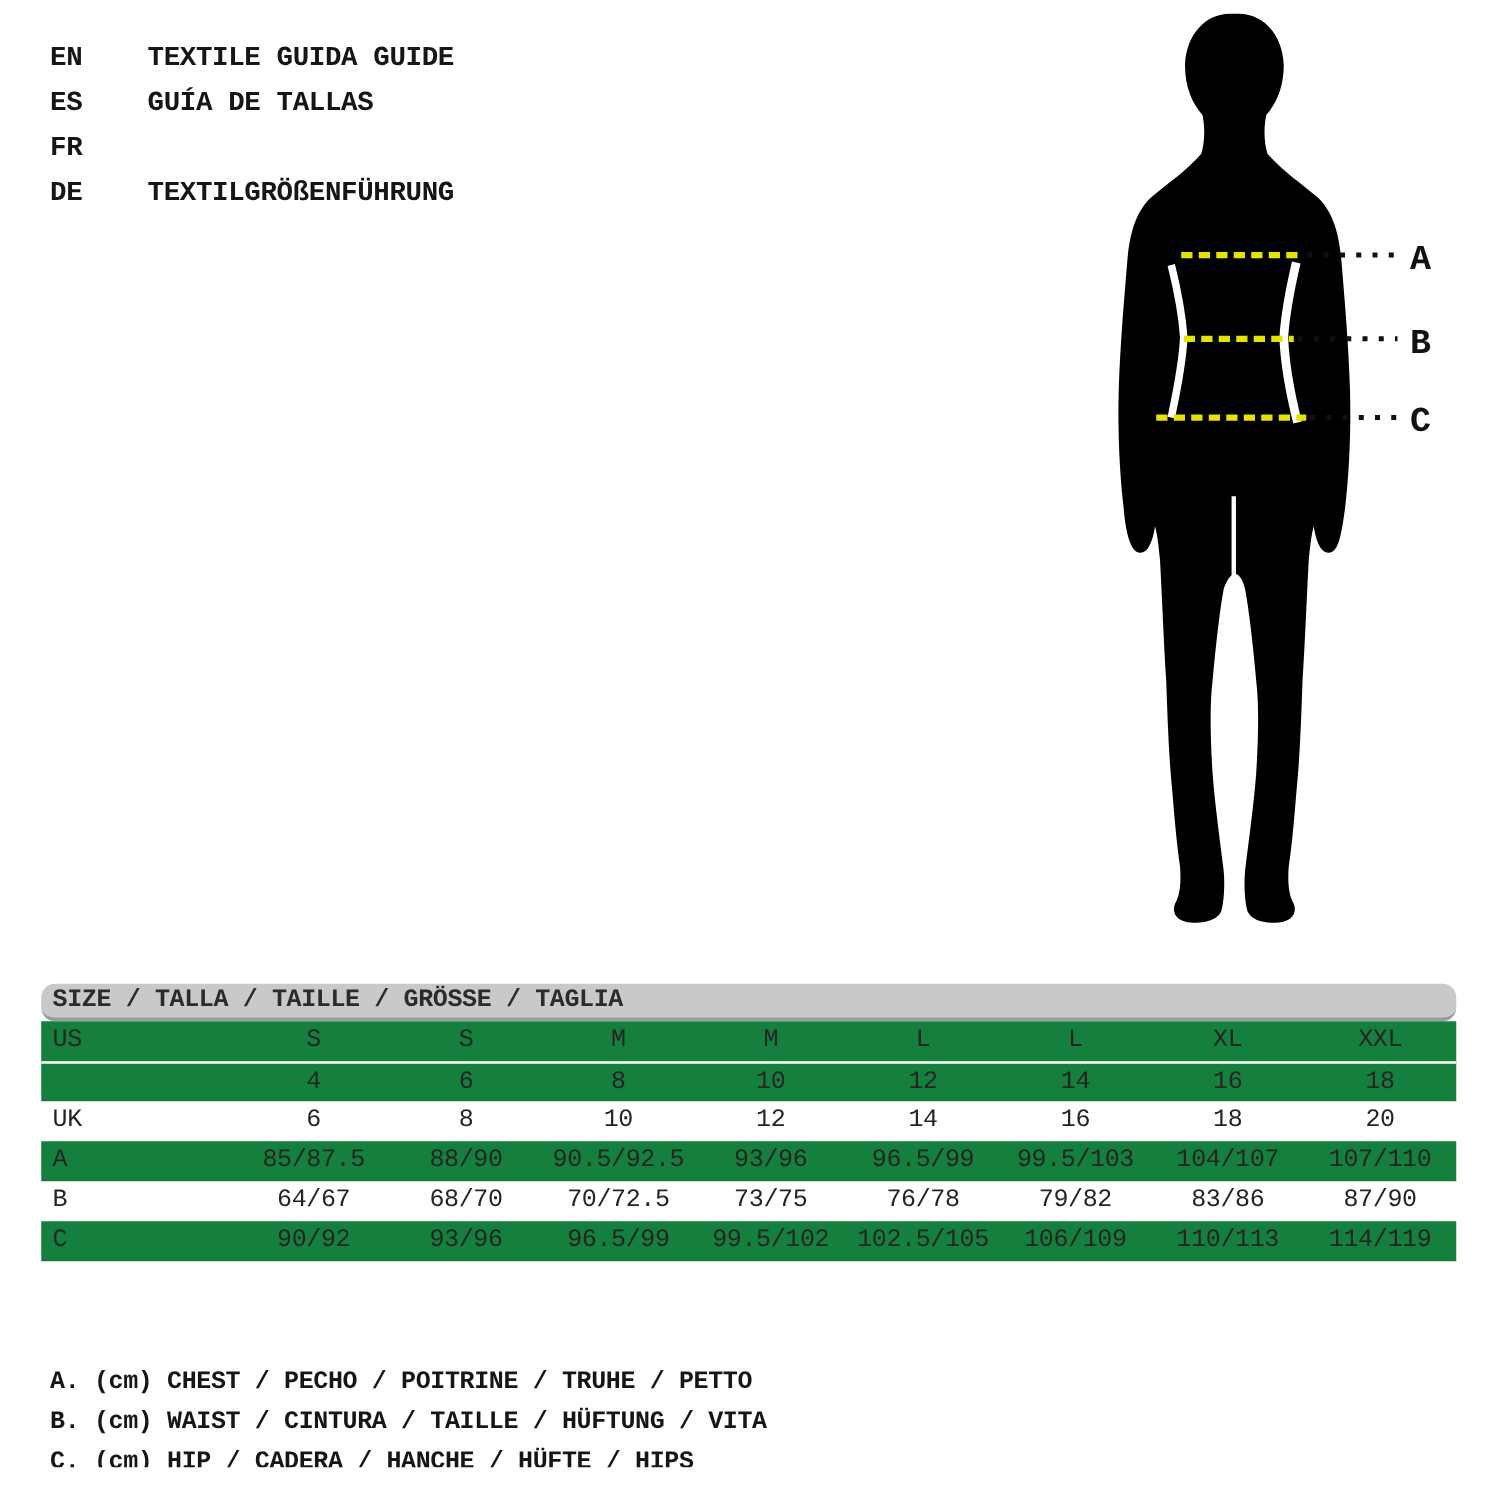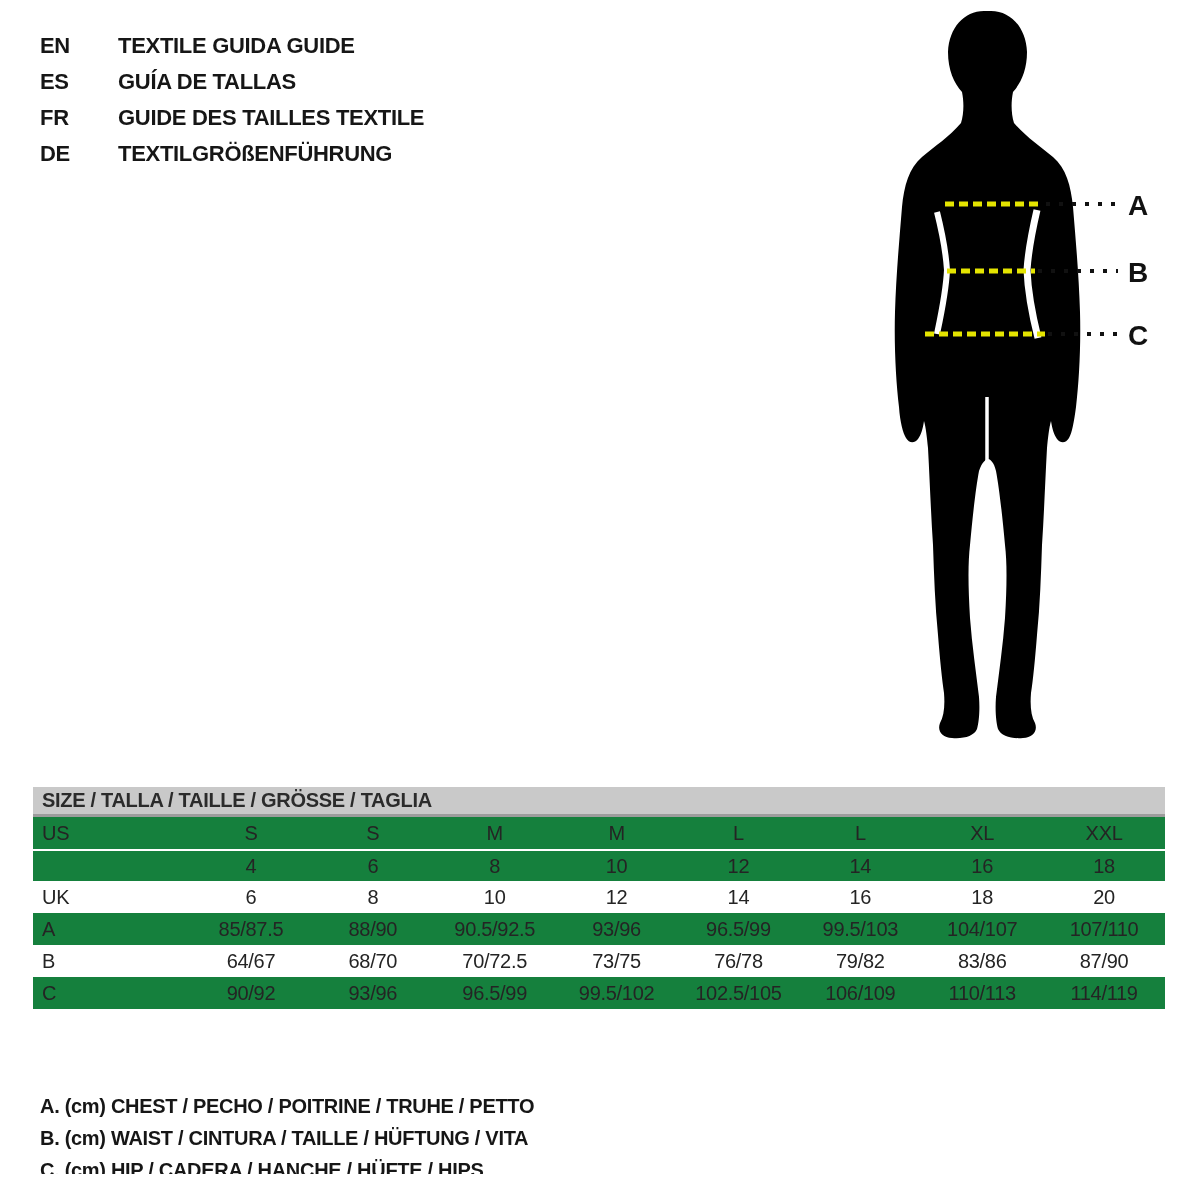--- a/index.html
+++ b/index.html
@@ -1,32 +1,32 @@
 <!DOCTYPE html>
 <html><head>
 <meta charset="utf-8">
 <style>
   html,body { margin:0; padding:0; background:#fff; }
   .page {
     position:relative; width:1200px; height:1174px; background:#ffffff;
-    font-family:Liberation Sans, sans-serif; color:#161616; overflow:hidden;
+    font-family:Liberation Mono, monospace; color:#161616; overflow:hidden;
   }
   
   .lang-list { position:absolute; left:40px; top:28px; }
   .lang-row { display:flex; height:36px; align-items:center; font-weight:bold; font-size:22px; letter-spacing:-0.3px; }
   .lang-code { width:78px; flex:0 0 78px; }
   
   .figure-svg { position:absolute; left:840px; top:0; }
   
   .section-title { position:absolute; left:42px; top:737px; font-size:21px; font-weight:bold; letter-spacing:-0.3px; }
   
   .size-table { position:absolute; left:33px; top:787px; width:1132px; font-size:20px; }
   .thead {
     background:#c9c9c9; border-bottom:3px solid #9c9c9c; height:27px; line-height:27px;
-    padding-left:9px; font-weight:bold; color:#2b2b2b; letter-spacing:-0.3px;
+    padding-left:9px; font-weight:bold; color:#2b2b2b; letter-spacing:-0.3px;border-radius:11px;
   }
   .trow { display:grid; grid-template-columns:157px repeat(8, 1fr); height:32px; line-height:32px; color:#242424; }
   .trow.shaded { background:#15803d; }
   .trow.gap-top { border-top:2px solid #ffffff; box-sizing:border-box; line-height:30px; }
   .cell { text-align:center; white-space:nowrap; letter-spacing:-0.3px; }
   .cell.rlabel { text-align:left; padding-left:9px; }
   
   .notes { position:absolute; left:40px; top:1090px; }
   .note-line { height:32px; line-height:32px; font-size:20px; font-weight:bold; letter-spacing:-0.3px; }
 </style>
@@ -39,21 +39,20 @@
     <div class="lang-row">
       <span class="lang-code">EN</span>
       <span class="lang-label">TEXTILE GUIDA GUIDE</span>
     </div>
     <div class="lang-row">
       <span class="lang-code">ES</span>
       <span class="lang-label">GUÍA DE TALLAS</span>
     </div>
     <div class="lang-row">
       <span class="lang-code">FR</span>
-      <span class="lang-label">GUIDE DES TAILLES TEXTILE</span>
     </div>
     <div class="lang-row">
       <span class="lang-code">DE</span>
       <span class="lang-label">TEXTILGRÖßENFÜHRUNG</span>
     </div>
   </div>
 
   <svg class="figure-svg" width="360" height="760" viewBox="0 0 360 760">
     <path fill="#000000" d="
       M 144 11

